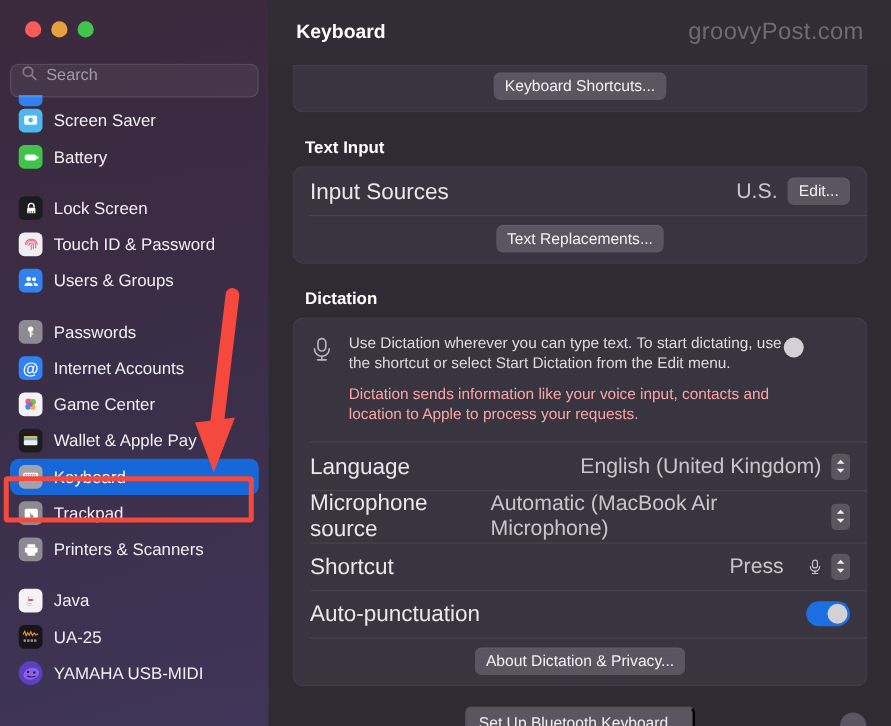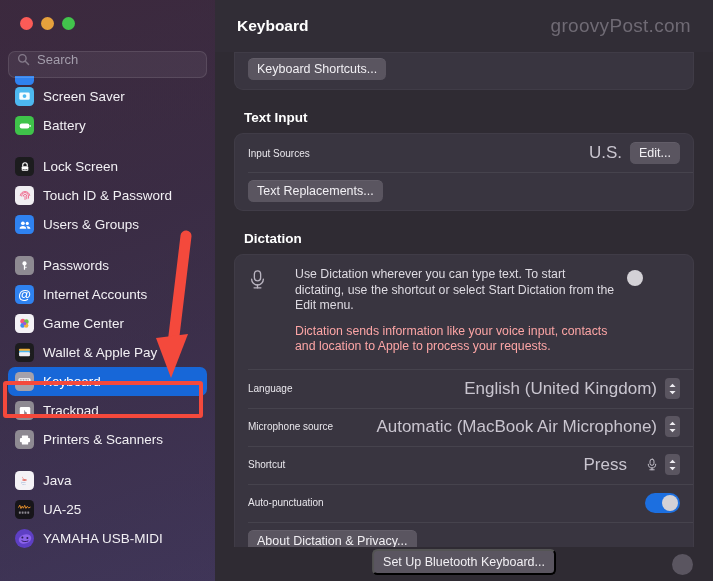--- a/index.html
+++ b/index.html
@@ -105,58 +105,58 @@
   .sec-title { color: #ffffff; font-size: 13.5px; font-weight: bold; margin: 20px 0 8px 10px; }
 
   .crow {
     display: flex; align-items: center; min-height: 38px;
     padding: 0 13px; position: relative;
   }
   .crow + .crow::before {
     content: ""; position: absolute; top: 0; left: 13px; right: 0;
     border-top: 1px solid rgba(255,255,255,0.07);
   }
-  .crow .name { color: #e9e7ec; font-size: 10px; }
+  .crow .name { color: #e9e7ec; font-size: 18px; }
   .crow .spacer { flex: 1 1 auto; }
   .crow .value { color: #c9c5cf; font-size: 17px; margin-right: 8px; }
 
   .btn {
     background: #5a5560; color: #f2f0f4; font-size: 12.5px;
     border: none; border-radius: 5.5px; padding: 4px 9px;
     font-family: "Liberation Sans", sans-serif; cursor: default;
     box-shadow: 0 0.5px 0 rgba(255,255,255,0.10) inset;
   }
-  .btn-row { display: flex; justify-content: flex-start; padding: 7px 13px; position: relative; }
+  .btn-row { display: flex; justify-content: center; padding: 7px 13px; position: relative; }
 
   .stepper {
     width: 15px; height: 21px; border-radius: 4px; background: #5a5560;
     display: flex; flex-direction: column; align-items: center; justify-content: center;
     gap: 2px; flex: 0 0 15px;
   }
   .stepper svg { display: block; }
 
   .toggle {
     width: 35px; height: 20px; border-radius: 10px; background: #1c6fe0;
     position: relative; flex: 0 0 35px;
   }
   .toggle .knob {
     position: absolute; right: 2px; top: 2px;
     width: 16px; height: 16px; border-radius: 50%; background: #d3d1d6;
   }
 
-  .dict-head { display: flex; padding: 12px 13px 4px 13px; gap: 27px; }
+  .dict-head { display: flex; padding: 12px 13px 4px 13px; gap: 11px; }
   .dict-mic { flex: 0 0 20px; padding-top: 2px; }
   .dict-texts { flex: 1 1 auto; }
   .dict-p1 { color: #dedbe2; font-size: 12.3px; line-height: 15.5px; }
   .dict-p2 { color: #fca5a5; font-size: 12.3px; line-height: 15.5px; margin-top: 10px; }
   .dict-toggle-wrap { flex: 0 0 35px; padding-top: 1px; }
   .dict-divider { border-top: 1px solid rgba(255,255,255,0.07); margin: 10px 0 0 13px; }
 
   .bottom-strip {
-    position: absolute; left: 0; right: 0; bottom: 16px; height: 18px;
+    position: absolute; left: 0; right: 0; bottom: 0; height: 18px;
     background: #2f2b33;
   }
   .bottom-btn {
     position: absolute; bottom: -10px; left: 50%; transform: translateX(-50%);
     background: #5a5560; color: #f2f0f4; font-size: 12.5px;
     border-radius: 5.5px; padding: 4px 9px;
   }
   .help-btn {
     position: absolute; bottom: -10px; right: 20px;
     width: 21px; height: 21px; border-radius: 50%; background: #5a5560;

